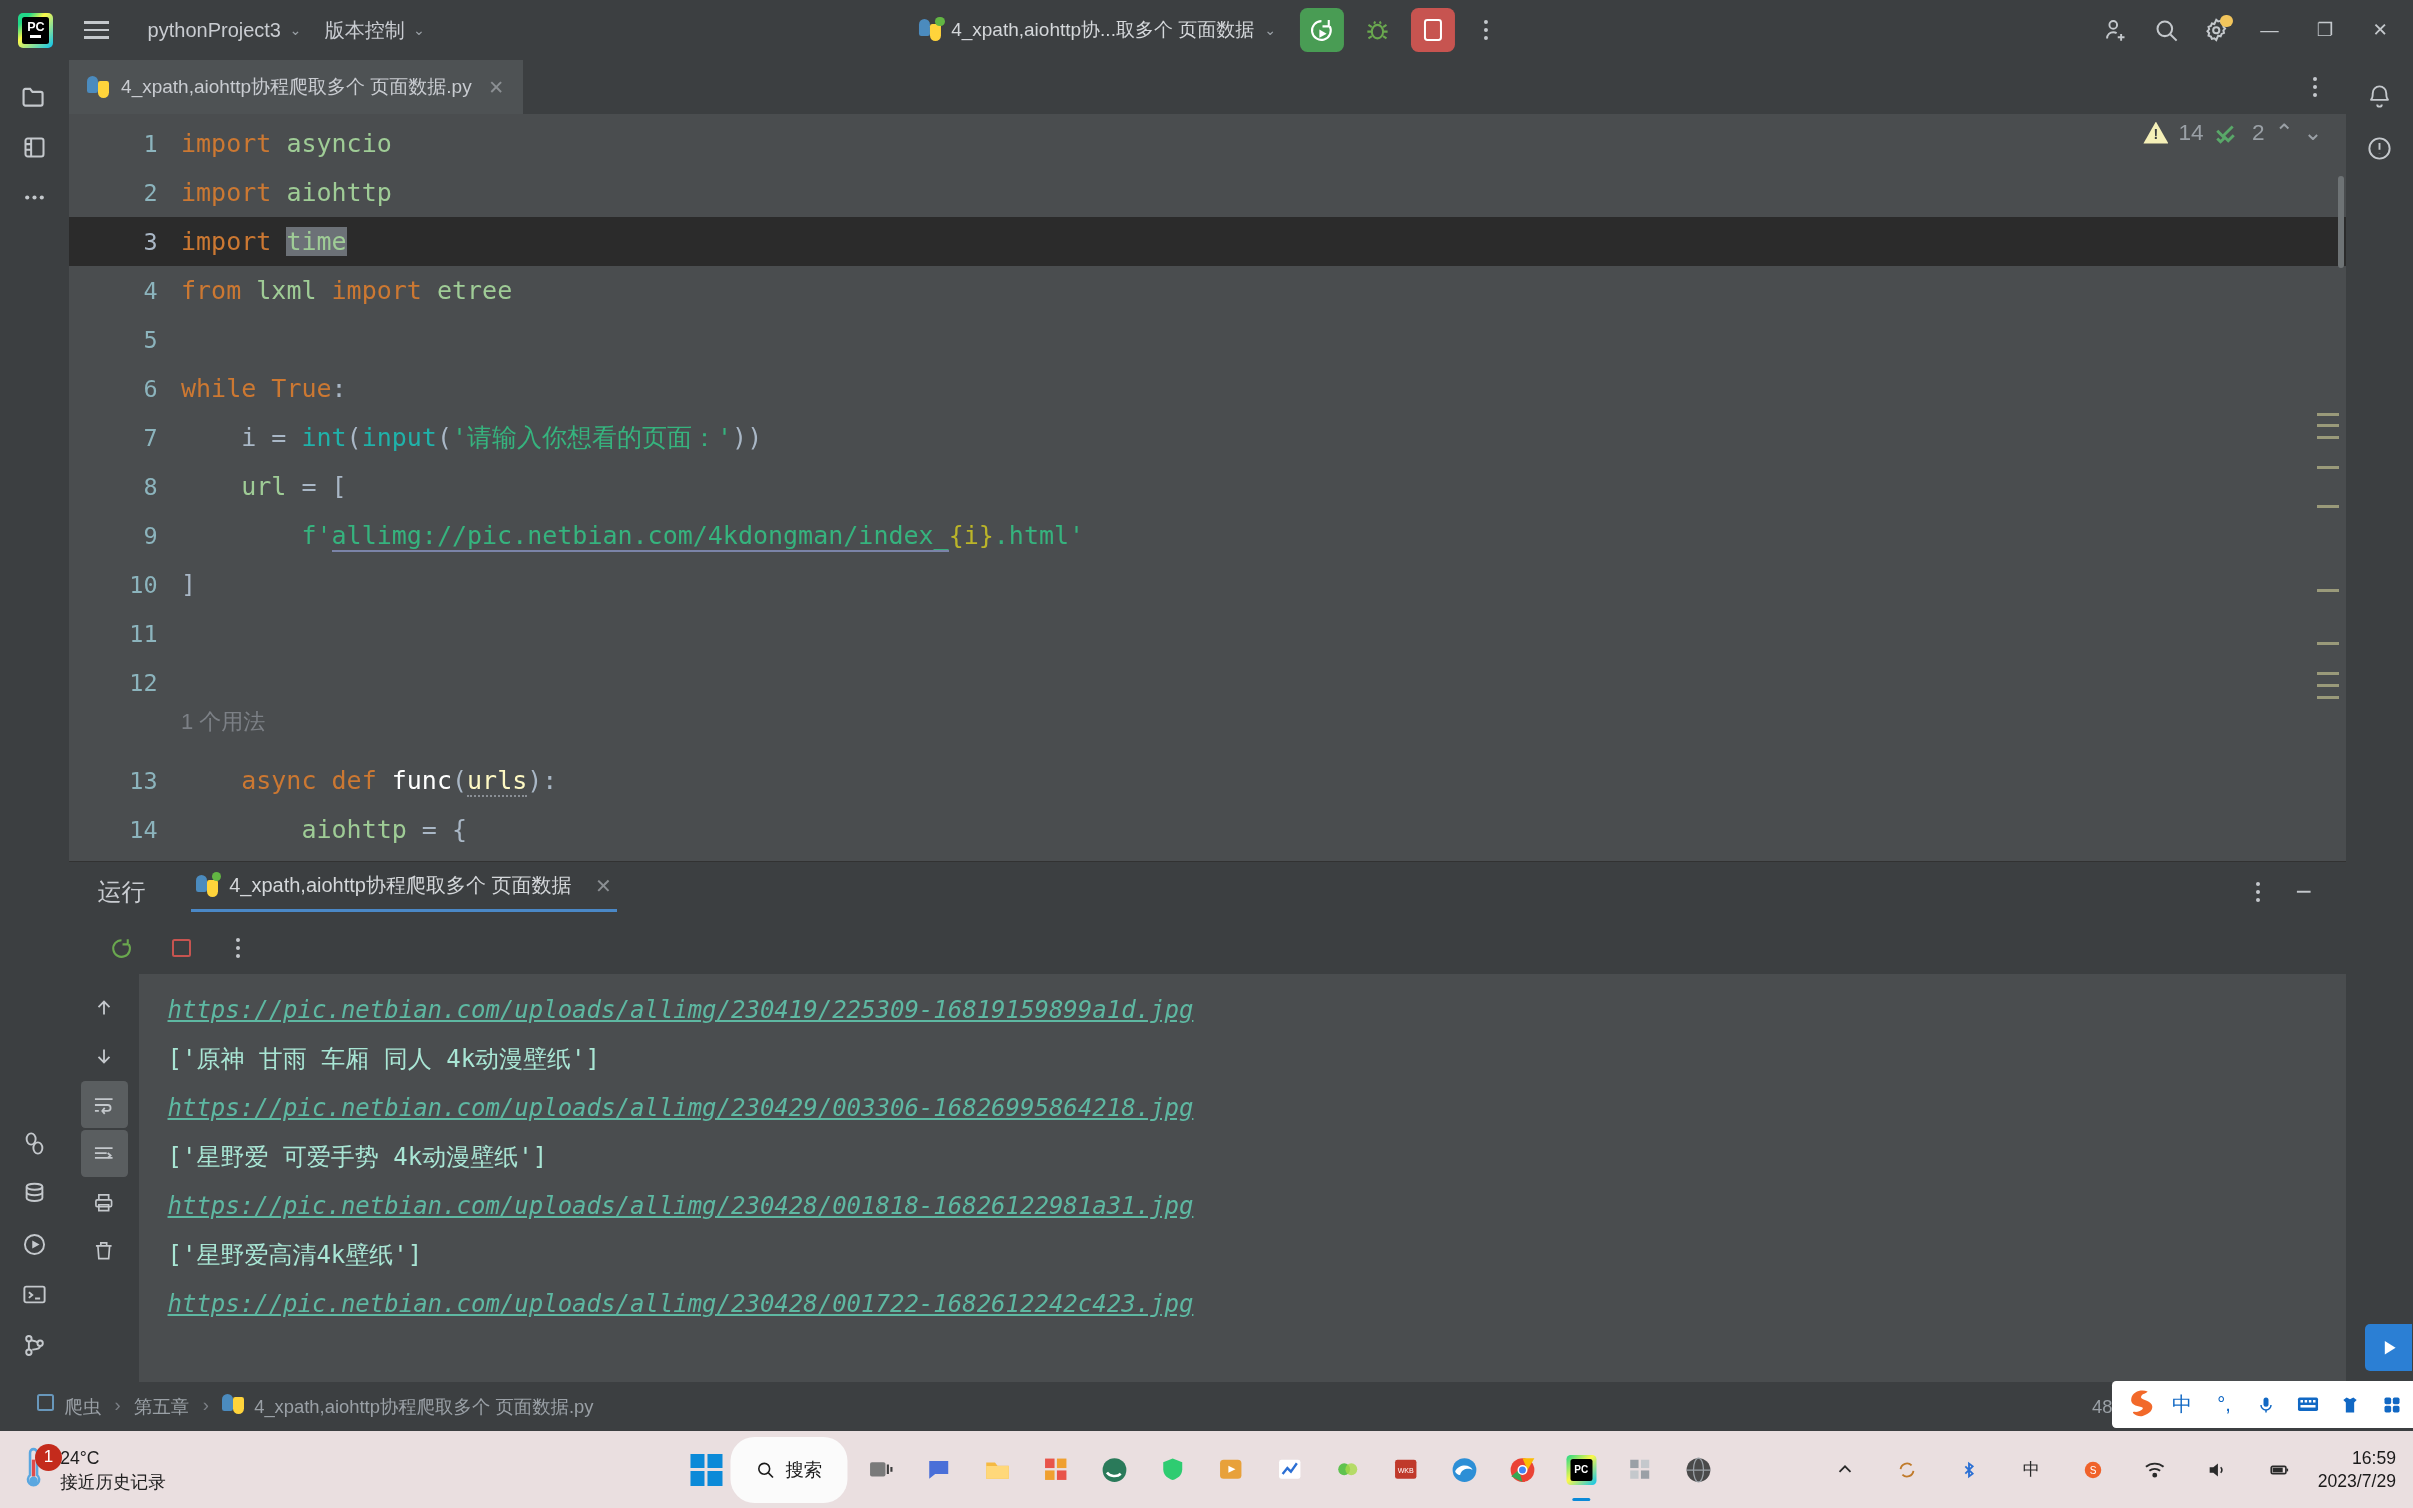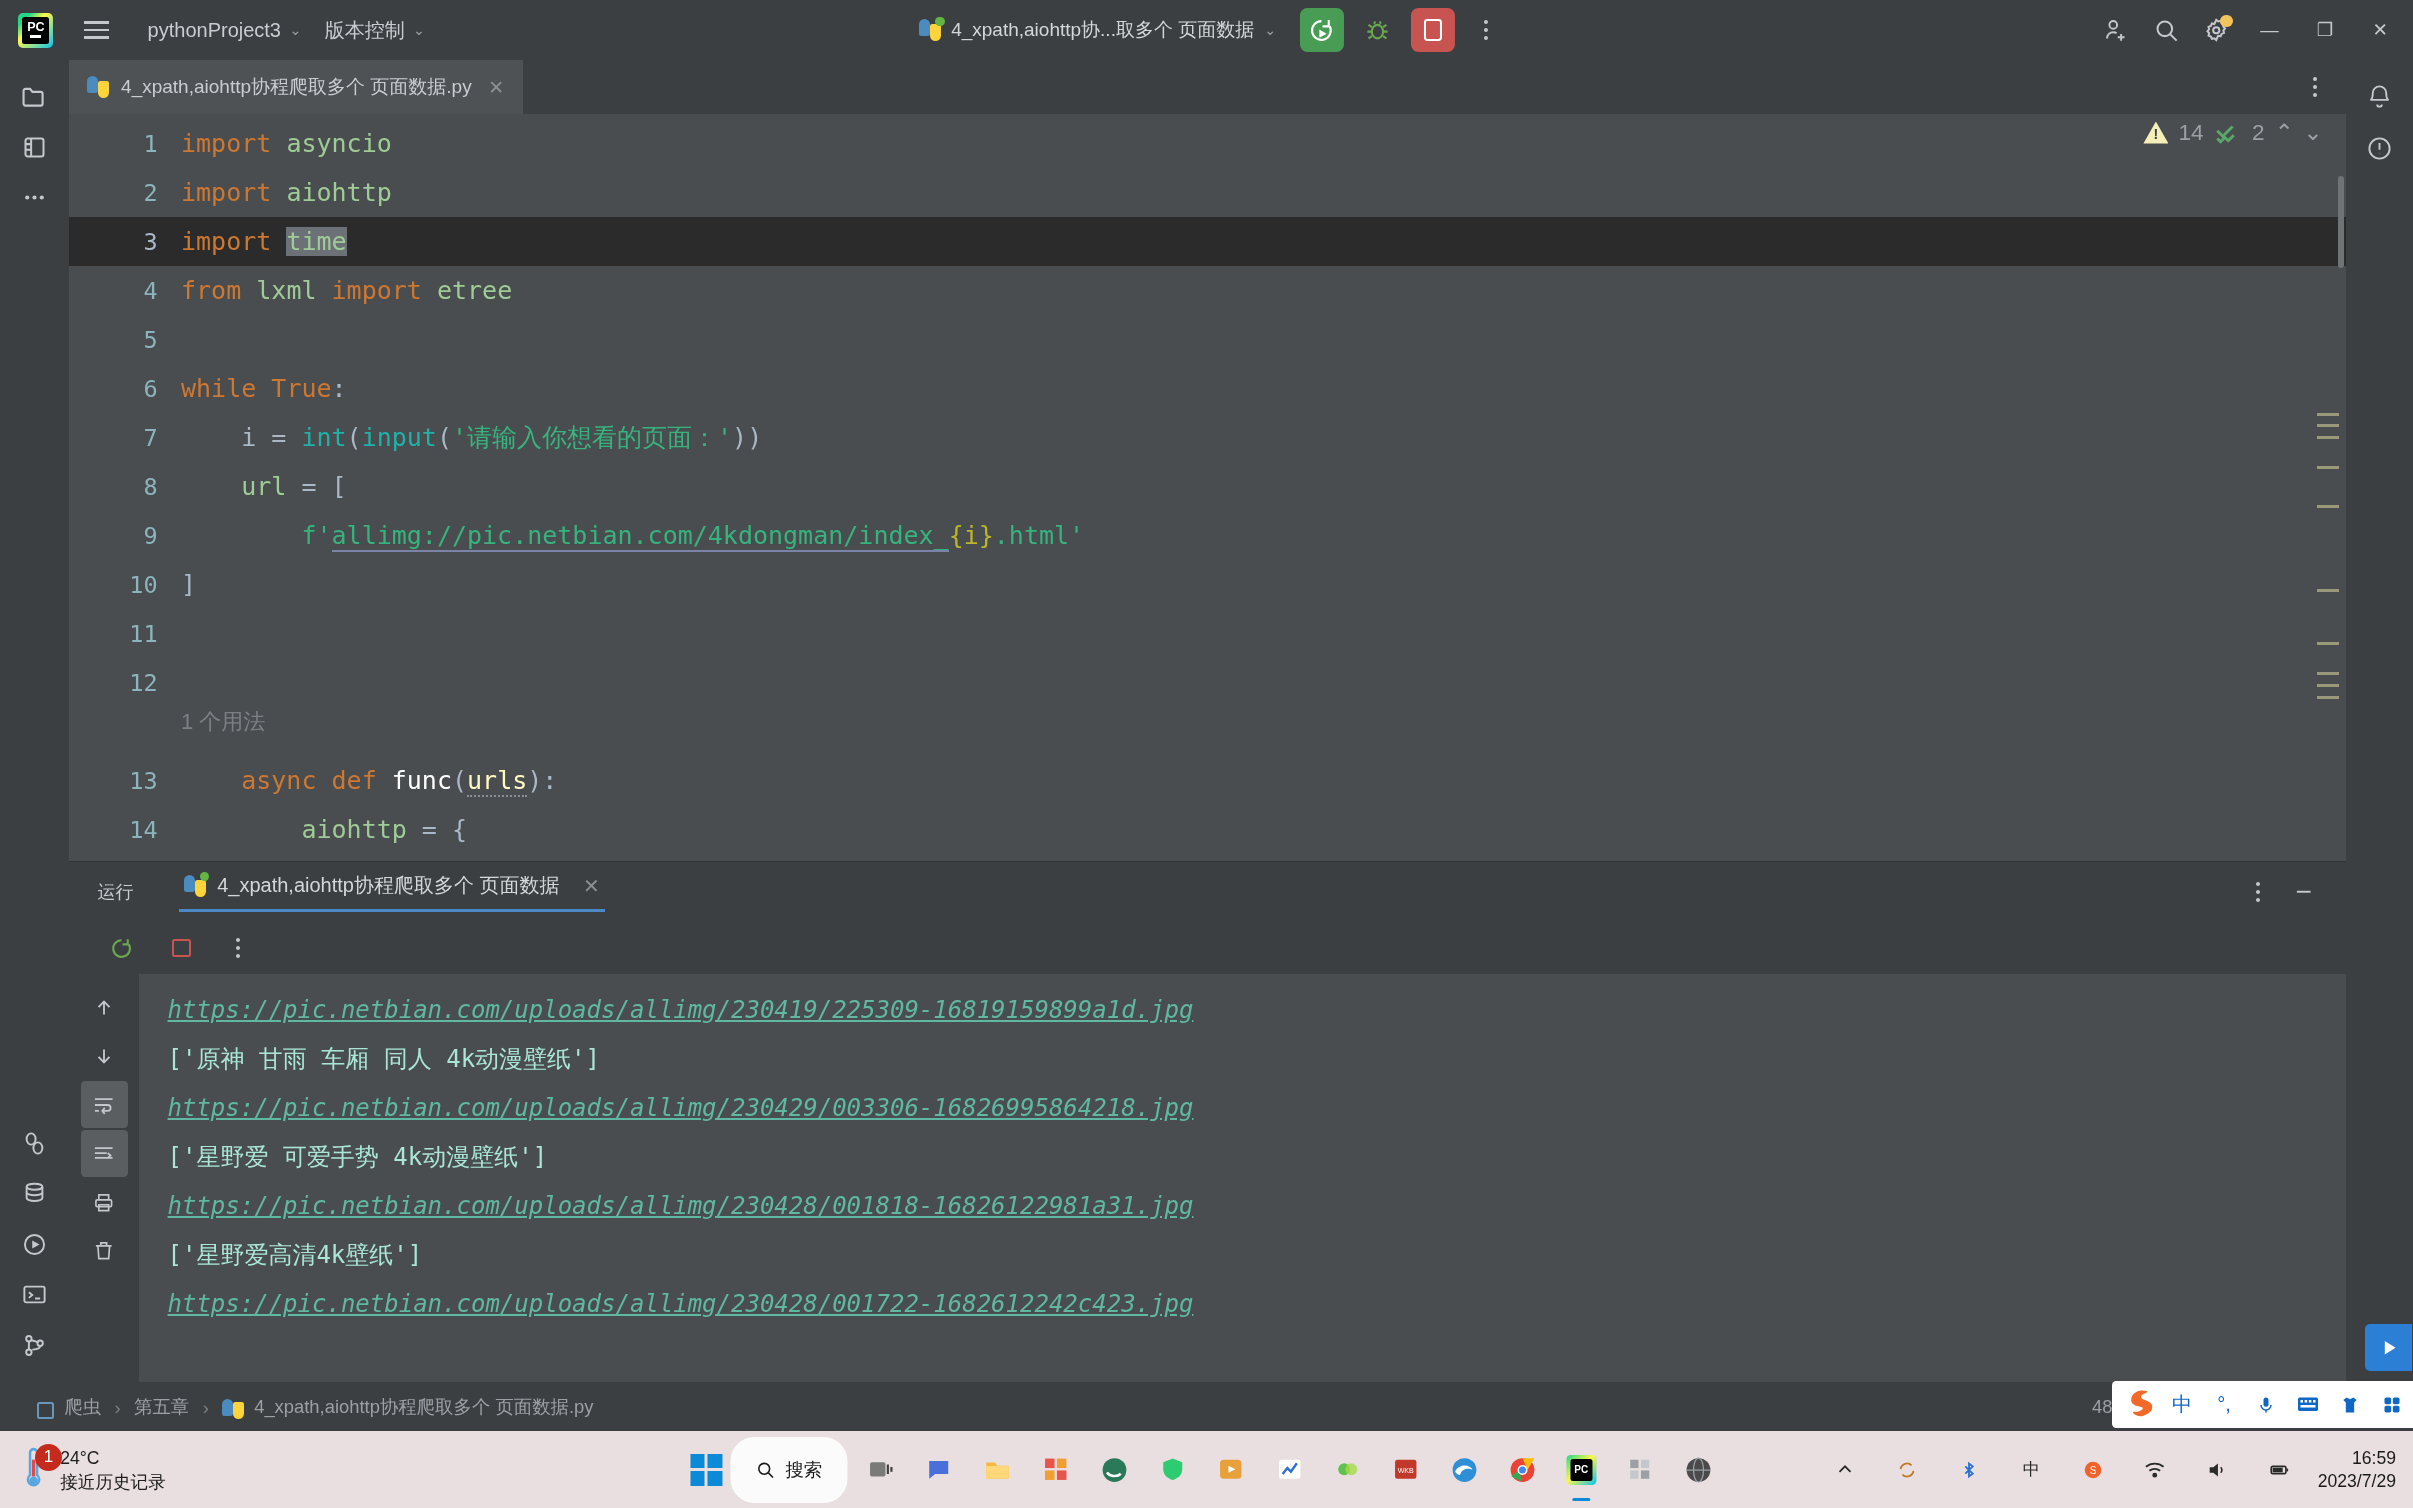--- a/index.html
+++ b/index.html
@@ -140,21 +140,21 @@
   .warnmark:after{content:"!";position:absolute;left:50%;top:5.9px;transform:translateX(-50%);
     color:#3c3f41;font-size:14.2px;font-weight:bold;line-height:1;}
 
   .markers { position:absolute; right:5px; top:59px; width:25px; }
   .marker { position:absolute; right:1.7px; height:3.4px; background:#9a9a7a; width:22px; }
   .scroll-thumb { position:absolute; right:1.7px; top:62px; width:6.7px; height:92px; background:#6e7375; border-radius:3.4px;}
 
   
   .runwin { flex:0 0 521px; display:flex; flex-direction:column; background:#3c3f41; border-top:1.7px solid #323232;}
   .runhdr { height:60px; flex:0 0 60px; display:flex; align-items:center; padding-left:28.5px; }
-  .runhdr-label { font-size:18px; color:#c9ccd1; margin-right:45px; }
+  .runhdr-label { font-size:24px; color:#c9ccd1; margin-right:45px; }
   .runtab {
     display:flex; align-items:center; gap:11.7px; font-size:20px; color:#d4d7da;
     padding:0 5px 10px 5px; border-bottom:3.4px solid #4a88c7; cursor:pointer;
   }
   .runtab .close { color:#8b8f93; margin-left:11.7px; }
   .runhdr-right { margin-left:auto; display:flex; align-items:center; gap:3.4px; padding-right:18.4px; }
   .runbody { flex:1; display:flex; min-height:0; }
   .runtoolbar {
     width:70px; flex:0 0 70px; display:flex; flex-direction:column; align-items:center;
     padding-top:10px; gap:1.7px; background:#3c3f41;
@@ -166,21 +166,21 @@
   }
   .cline { font-size:24px; line-height:49px; white-space:pre; }
   .clink { color:#5eb8a2; font-style:italic; text-decoration:underline; cursor:pointer;}
   .ctext { color:#a9e6d5; }
 
   
   .statusbar {
     height:49px; flex:0 0 49px; background:#3c3f41; display:flex; align-items:center;
     padding:0 8.4px 0 18.4px; font-size:18.4px; color:#9aa0a6; gap:0;
   }
-  .crumb { display:flex; align-items:flex-end; gap:10px;padding-left:19px; }
+  .crumb { display:flex; align-items:flex-start; gap:10px;padding-left:19px; }
   .crumb span.sep { color:#7c8086; margin:0 3.4px; }
   .status-right { margin-left:auto; display:flex; align-items:center; gap:28.5px; padding-right:11.7px;}
 
   
   .taskbar {
     height:77px; flex:0 0 77px; background:#eadfe0;
     display:flex; align-items:center; position:relative;
   }
   .tb-weather { display:flex; align-items:center; gap:11.7px; padding-left:20px; }
   .thermo { width:28.5px;height:45px; position:relative; }

